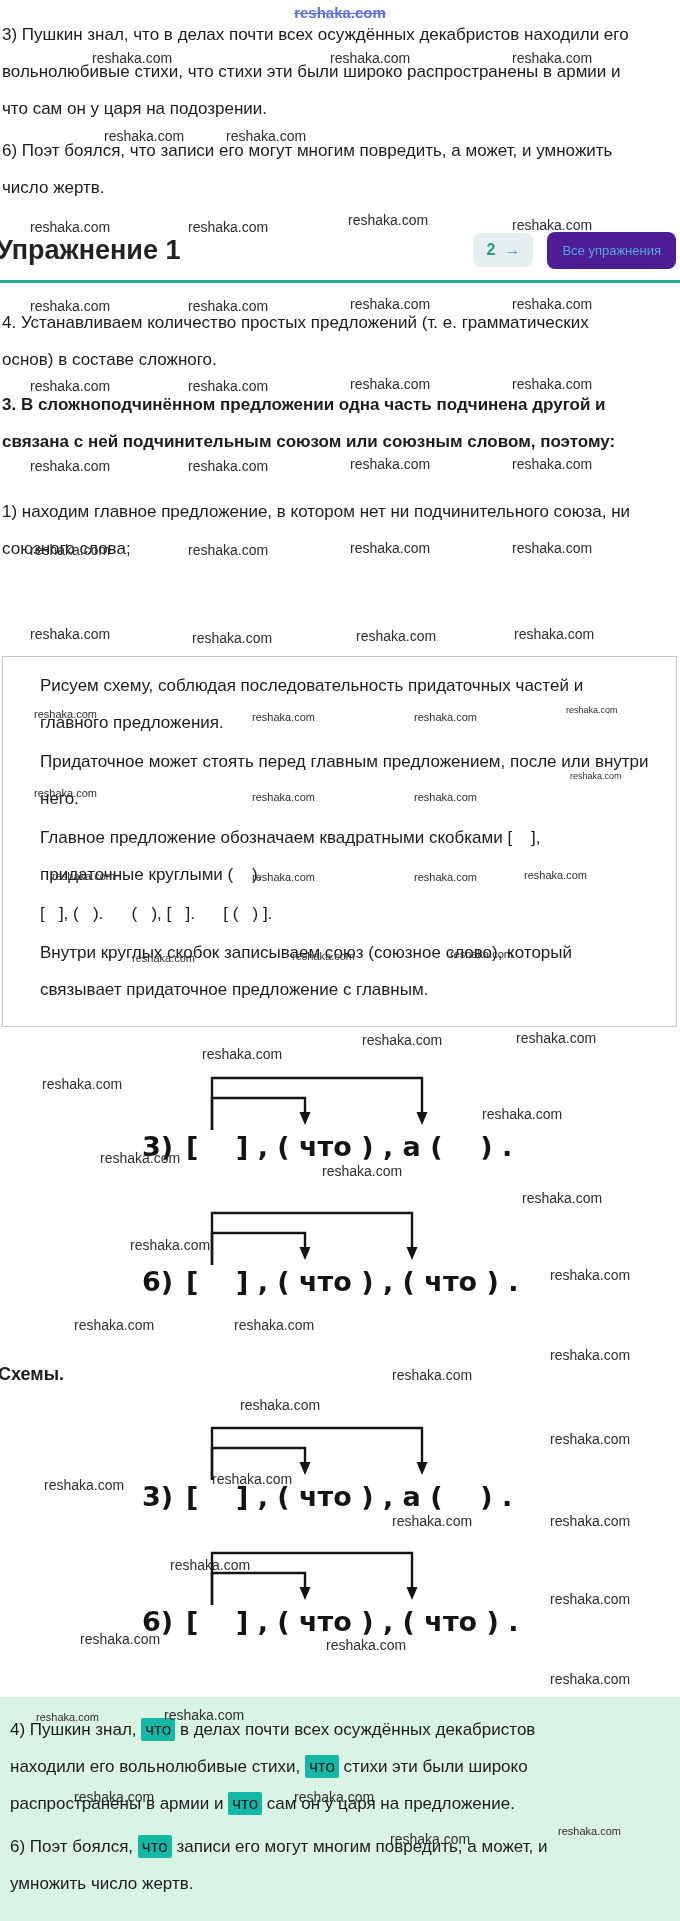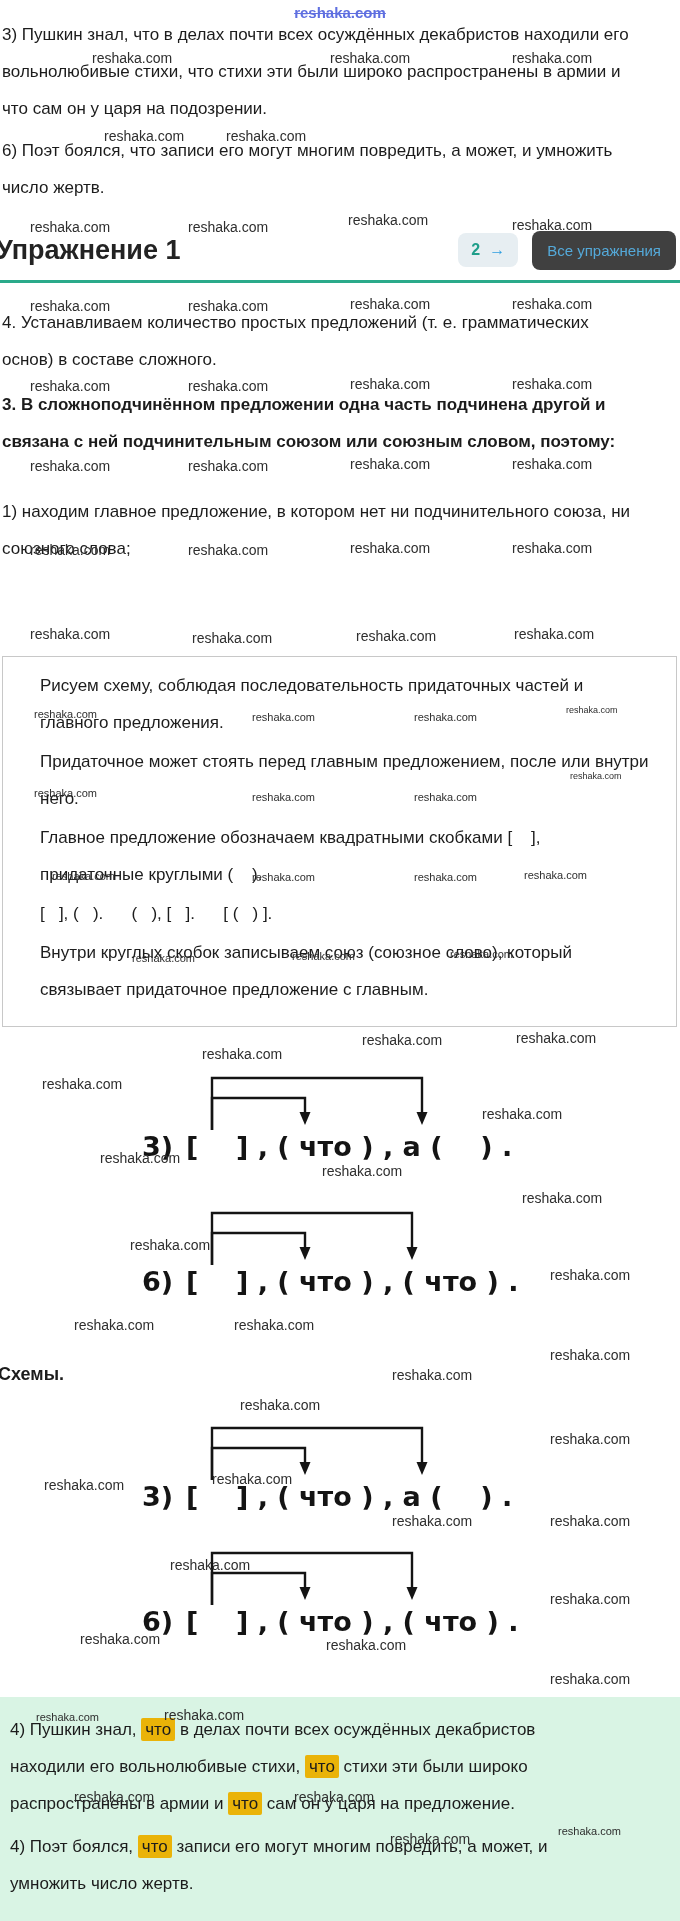--- a/index.html
+++ b/index.html
@@ -28,21 +28,21 @@
     display:flex; align-items:center;
   }
   .title { font-size:27px; font-weight:700; color:#232323; margin-left:-4px; flex:1; }
   .badge {
     background:#e7eef2; border-radius:8px; padding:8px 13px;
     font-size:16px; font-weight:700; color:#1f9e8a;
     display:flex; gap:9px; align-items:center; margin-right:14px; cursor:pointer;
   }
   .badge .arr { color:#2f9fe0; font-weight:700; }
   .btn {
-    background:#404040; color:#54a9d9; font-size:15px; border:none;
+    background:#4c1d95; color:#54a9d9; font-size:13px; border:none;
     border-radius:8px; padding:11px 15px; cursor:pointer;
     font-family:"Liberation Sans","DejaVu Sans",sans-serif;
   }
   .divider { position:absolute; top:280px; left:0; width:680px; height:3px; background:#2aaa8a; }
   .card {
     position:absolute; top:656px; left:2px; width:675px;
     border:1px solid #c8c8c8; background:#fff; padding:10px 10px 16px;
   }
   .card p { font-size:17px; line-height:37px; white-space:pre-wrap; margin-bottom:2px;margin-left:27px; }
   .patterns { white-space:pre; }
@@ -54,21 +54,21 @@
     font-size:27px; font-weight:700; fill:#141414;
   }
   .dg-line { fill:none; stroke:#141414; stroke-width:2.4px; }
   .dg-head { fill:#141414; stroke:none; }
   .answer {
     position:absolute; top:1697px; left:0; width:680px; height:224px;
     background:#d9f4e4; padding:14px 26px 0 10px;
   }
   .answer p { font-size:17px; line-height:37px; white-space:pre-wrap; }
   .answer p + p { margin-top:6px; }
-  .hl { background:#eab308; padding:2px 4px; border-radius:2px; }
+  .hl { background:#14b8a6; padding:2px 4px; border-radius:2px; }
   #wm-layer { position:absolute; left:0; top:0; width:680px; height:1921px; pointer-events:none; }
   .wm { position:absolute; color:#2e2e2e; font-size:14px; white-space:nowrap; }
   .wm.sm { font-size:11px; }
   .wm.xs { font-size:9px; }
 </style>
 </head>
 <body>
 
 <div id="page">
 
@@ -143,21 +143,21 @@
         <path d="M 72 62 L 72 30 L 165 30 L 165 46" class="dg-line"></path>
         <polygon points="159.5,44 170.5,44 165,57" class="dg-head"></polygon>
         <path d="M 72 62 L 72 10 L 272 10 L 272 46" class="dg-line"></path>
         <polygon points="266.5,44 277.5,44 272,57" class="dg-head"></polygon>
       </svg></div>
 
   <div class="answer">
     <p><span>4) Пушкин знал, </span><span class="hl">что</span><span> в делах почти всех осуждённых декабристов
 находили его вольнолюбивые стихи, </span><span class="hl">что</span><span> стихи эти были широко
 распространены в армии и </span><span class="hl">что</span><span> сам он у царя на предложение.</span></p>
-    <p><span>4) Поэт боялся, </span><span class="hl">что</span><span> записи его могут многим повредить, а может, и
+    <p><span>6) Поэт боялся, </span><span class="hl">что</span><span> записи его могут многим повредить, а может, и
 умножить число жертв.</span></p>
   </div>
 
   <div id="wm-layer">
       <span class="wm md" style="left: 92px; top: 50px;">reshaka.com</span>
       <span class="wm md" style="left: 330px; top: 50px;">reshaka.com</span>
       <span class="wm md" style="left: 512px; top: 50px;">reshaka.com</span>
       <span class="wm md" style="left: 104px; top: 128px;">reshaka.com</span>
       <span class="wm md" style="left: 226px; top: 128px;">reshaka.com</span>
       <span class="wm md" style="left: 348px; top: 212px;">reshaka.com</span>

